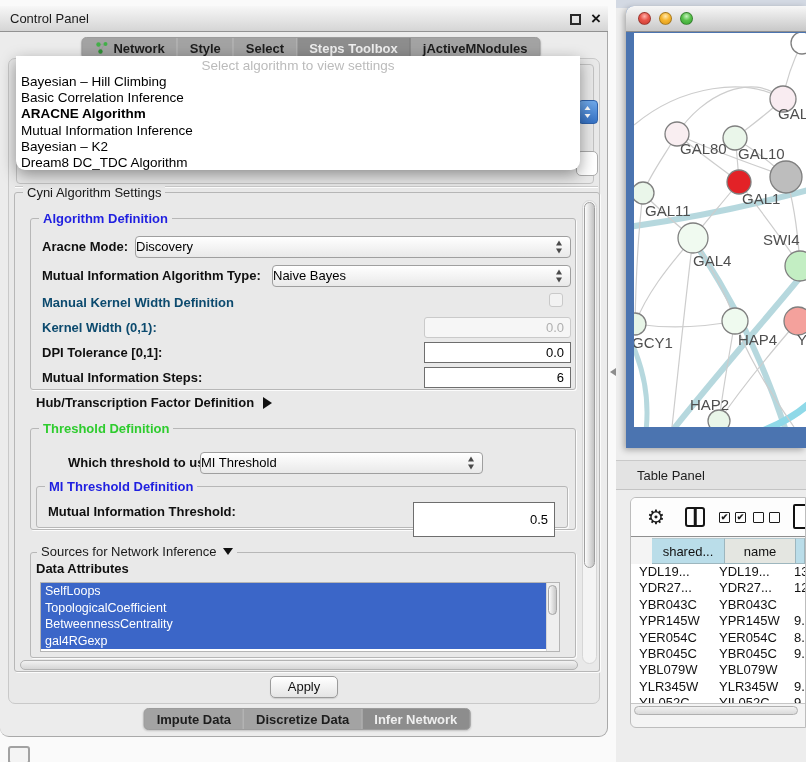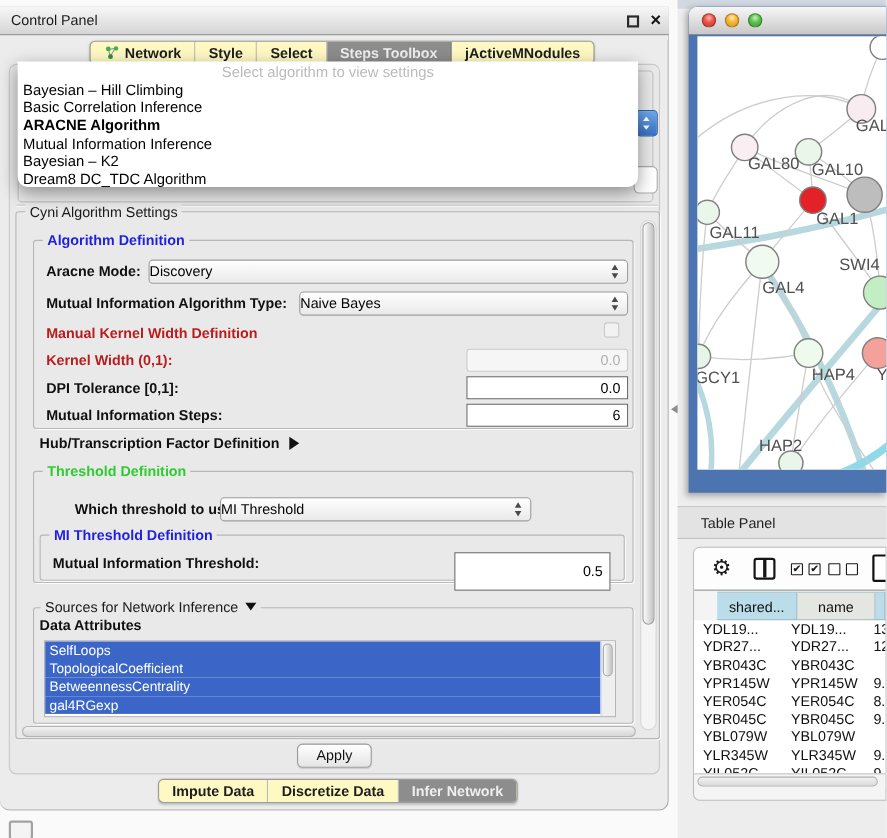--- a/index.html
+++ b/index.html
@@ -11,21 +11,21 @@
   
   .cp { left:0; top:6px; width:608px; height:731px; background:#ececec;
         border:1px solid #a9a9a9; border-left:none; border-radius:0 0 9px 9px; }
   .cp-title { left:0; top:6px; width:608px; height:26px;
         background:linear-gradient(#f7f7f7,#d5d5d5); border-bottom:1px solid #929292; }
   .cp-title-text { position:absolute; left:10px; top:0; line-height:25px; font-size:13px; color:#1a1a1a; }
   .btn-float { position:absolute; right:27px; top:8px; width:11px; height:11px; border:2px solid #2a2a2a; background:transparent; }
   .btn-close { position:absolute; right:7px; top:2px; font-size:17px; font-weight:bold; color:#161616; line-height:22px; }
 
   .tabstrip { display:flex; height:22px; border:1px solid #9c9c9c; border-radius:5px;
-        overflow:hidden; background:#fef9c3; box-shadow:0 1px 2px rgba(0,0,0,.18); }
+        overflow:hidden; background:#a3a3a3; box-shadow:0 1px 2px rgba(0,0,0,.18); }
   .tabstrip-top { position:absolute; top:37px; left:311px; transform:translateX(-50%); }
   .tabstrip-bottom { position:absolute; top:708px; left:307px; transform:translateX(-50%); }
   .seg { padding:0 12px; line-height:21px; font-size:13px; font-weight:bold; color:#1d1d1d;
         border-right:1px solid #bcbcbc; display:flex; align-items:center; gap:5px; white-space:nowrap; }
   .seg:last-child { border-right:none; }
   .seg.selected { background:#8d8d8d; color:#efefef; border-right-color:#7c7c7c; }
 
   .shell { left:8px; top:58px; width:592px; height:646px; background:#e9e9e9;
         border:1px solid #c9c9c9; border-radius:7px; }
 
@@ -58,21 +58,21 @@
         border:1px solid #d6d6d6; border-radius:8px; }
   .vsb-thumb { position:absolute; left:1px; top:1px; width:11px; height:366px;
         background:linear-gradient(90deg,#fdfdfd,#c2c2c2); border:1px solid #9f9f9f; border-radius:6px; }
 
   .algbox { left:30px; top:218px; width:546px; height:172px; }
   .thrbox { left:30px; top:428px; width:546px; height:102px; }
   .mibox  { left:36px; top:486px; width:532px; height:42px; }
   .srcbox { left:30px; top:552px; width:546px; height:106px; }
 
   .lbl { position:absolute; font-size:13px; font-weight:bold; color:#101010; line-height:22px; white-space:nowrap; }
-  .lbl.dis { color:#b91c1c; }
+  .lbl.dis { color:#0c4a6e; }
 
   .combo { position:absolute; background:linear-gradient(#ffffff,#e9e9e9); border:1px solid #9f9f9f;
         border-radius:4px; font-size:13px; line-height:20px; color:#000; }
   .spin { position:absolute; right:7px; top:50%; transform:translateY(-50%); width:7px; height:13px; }
   .spin::before { content:""; position:absolute; top:0; left:0; border-left:3.5px solid transparent; border-right:3.5px solid transparent; border-bottom:5px solid #4a4a4a; }
   .spin::after  { content:""; position:absolute; bottom:0; left:0; border-left:3.5px solid transparent; border-right:3.5px solid transparent; border-top:5px solid #4a4a4a; }
 
   .field { position:absolute; background:#fff; border:1px solid #6e6e6e; text-align:right;
         padding:0 6px; font-size:13px; font-family:"Liberation Sans",sans-serif; color:#000; }
   .field.dis { background:#f6f6f6; border:1px solid #cacaca; color:#b0b0b0; border-radius:3px; }

